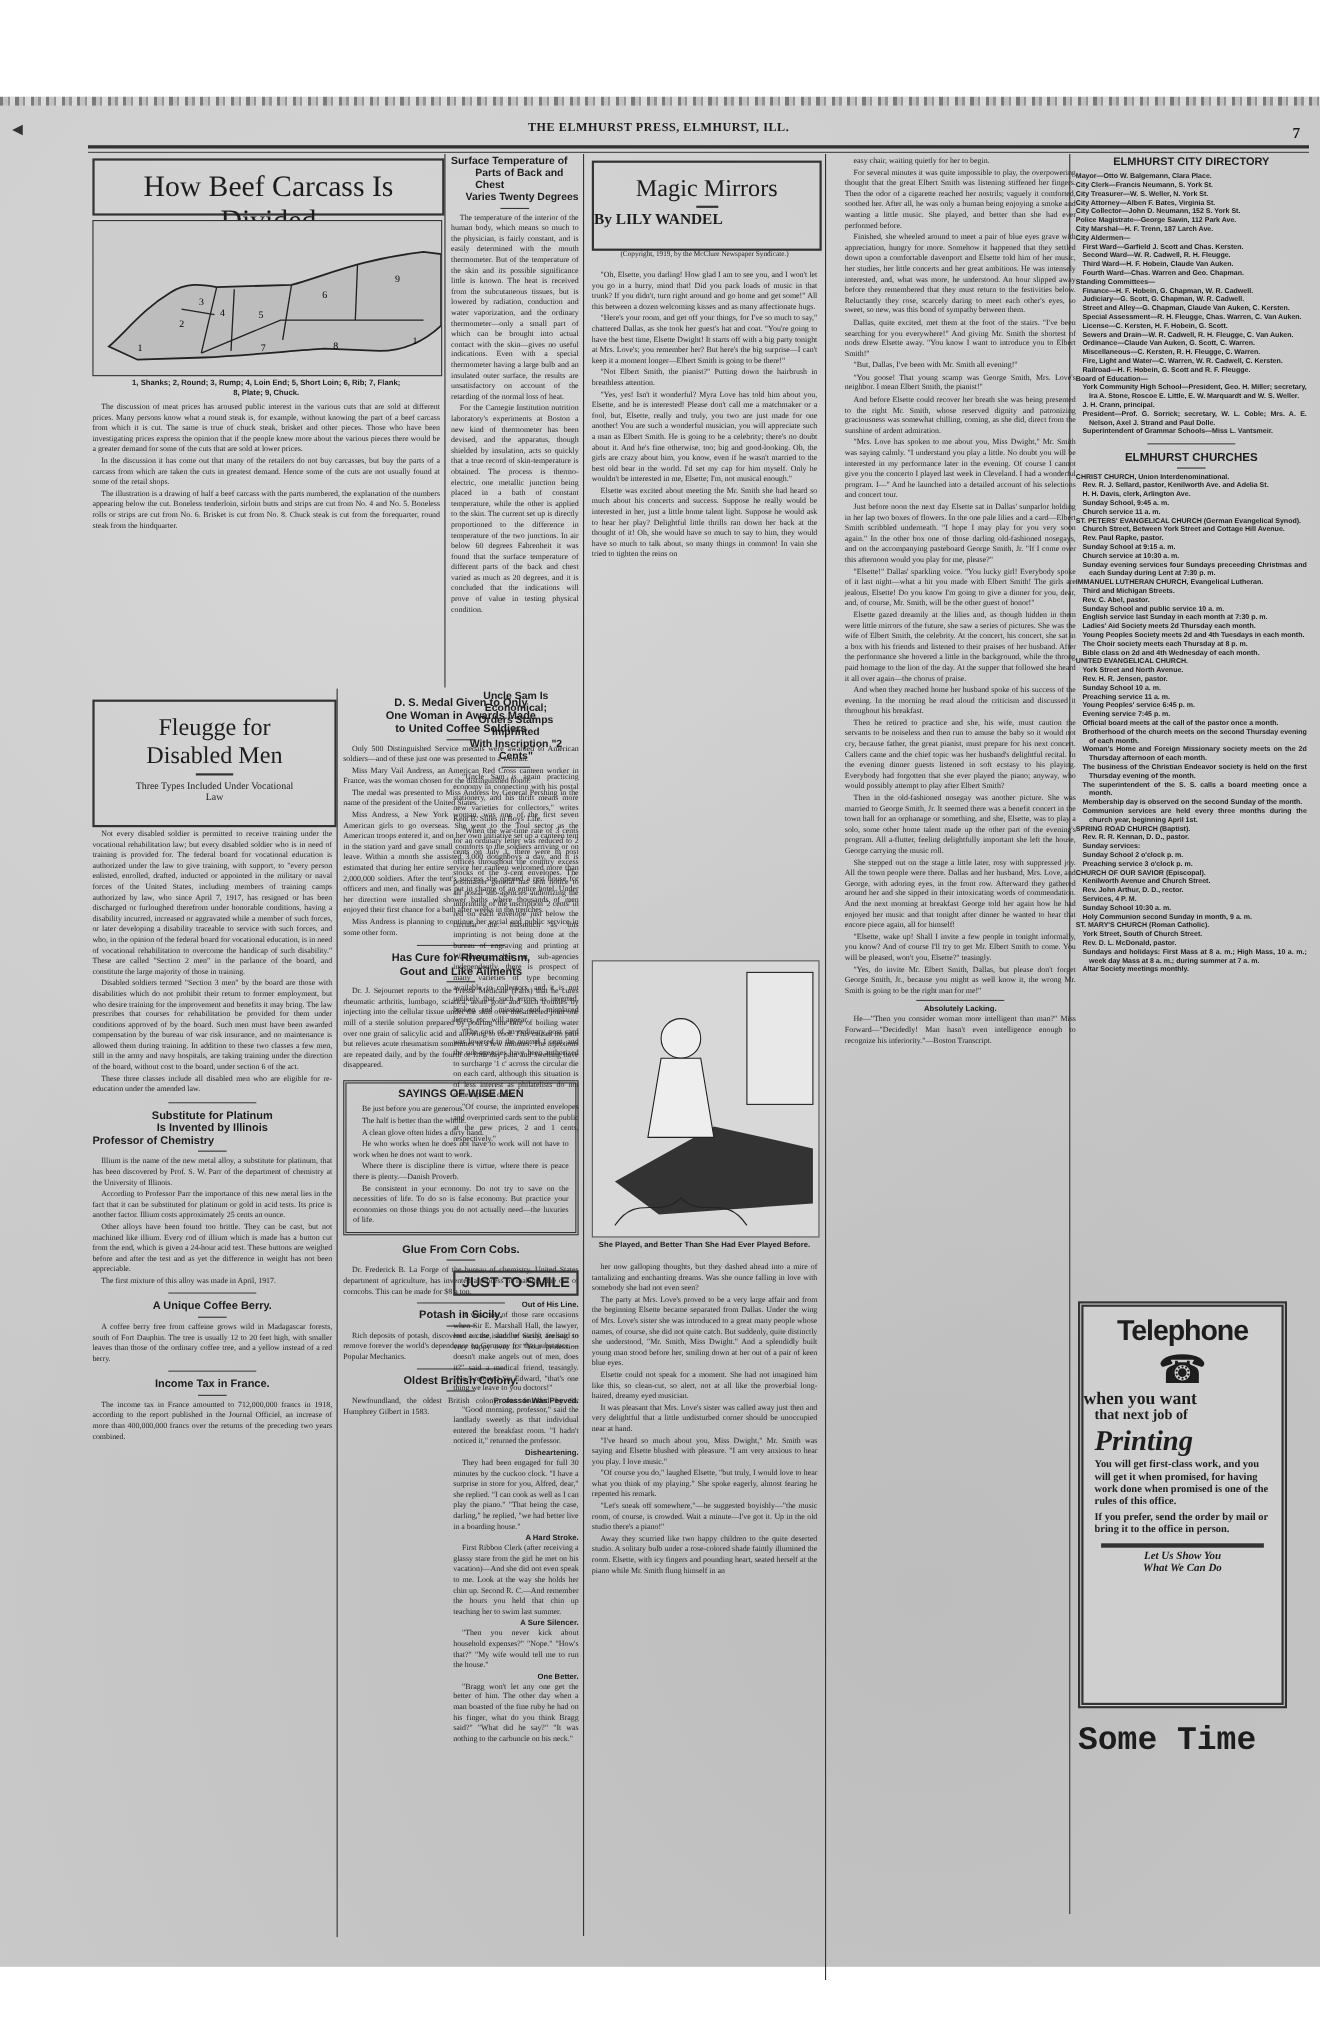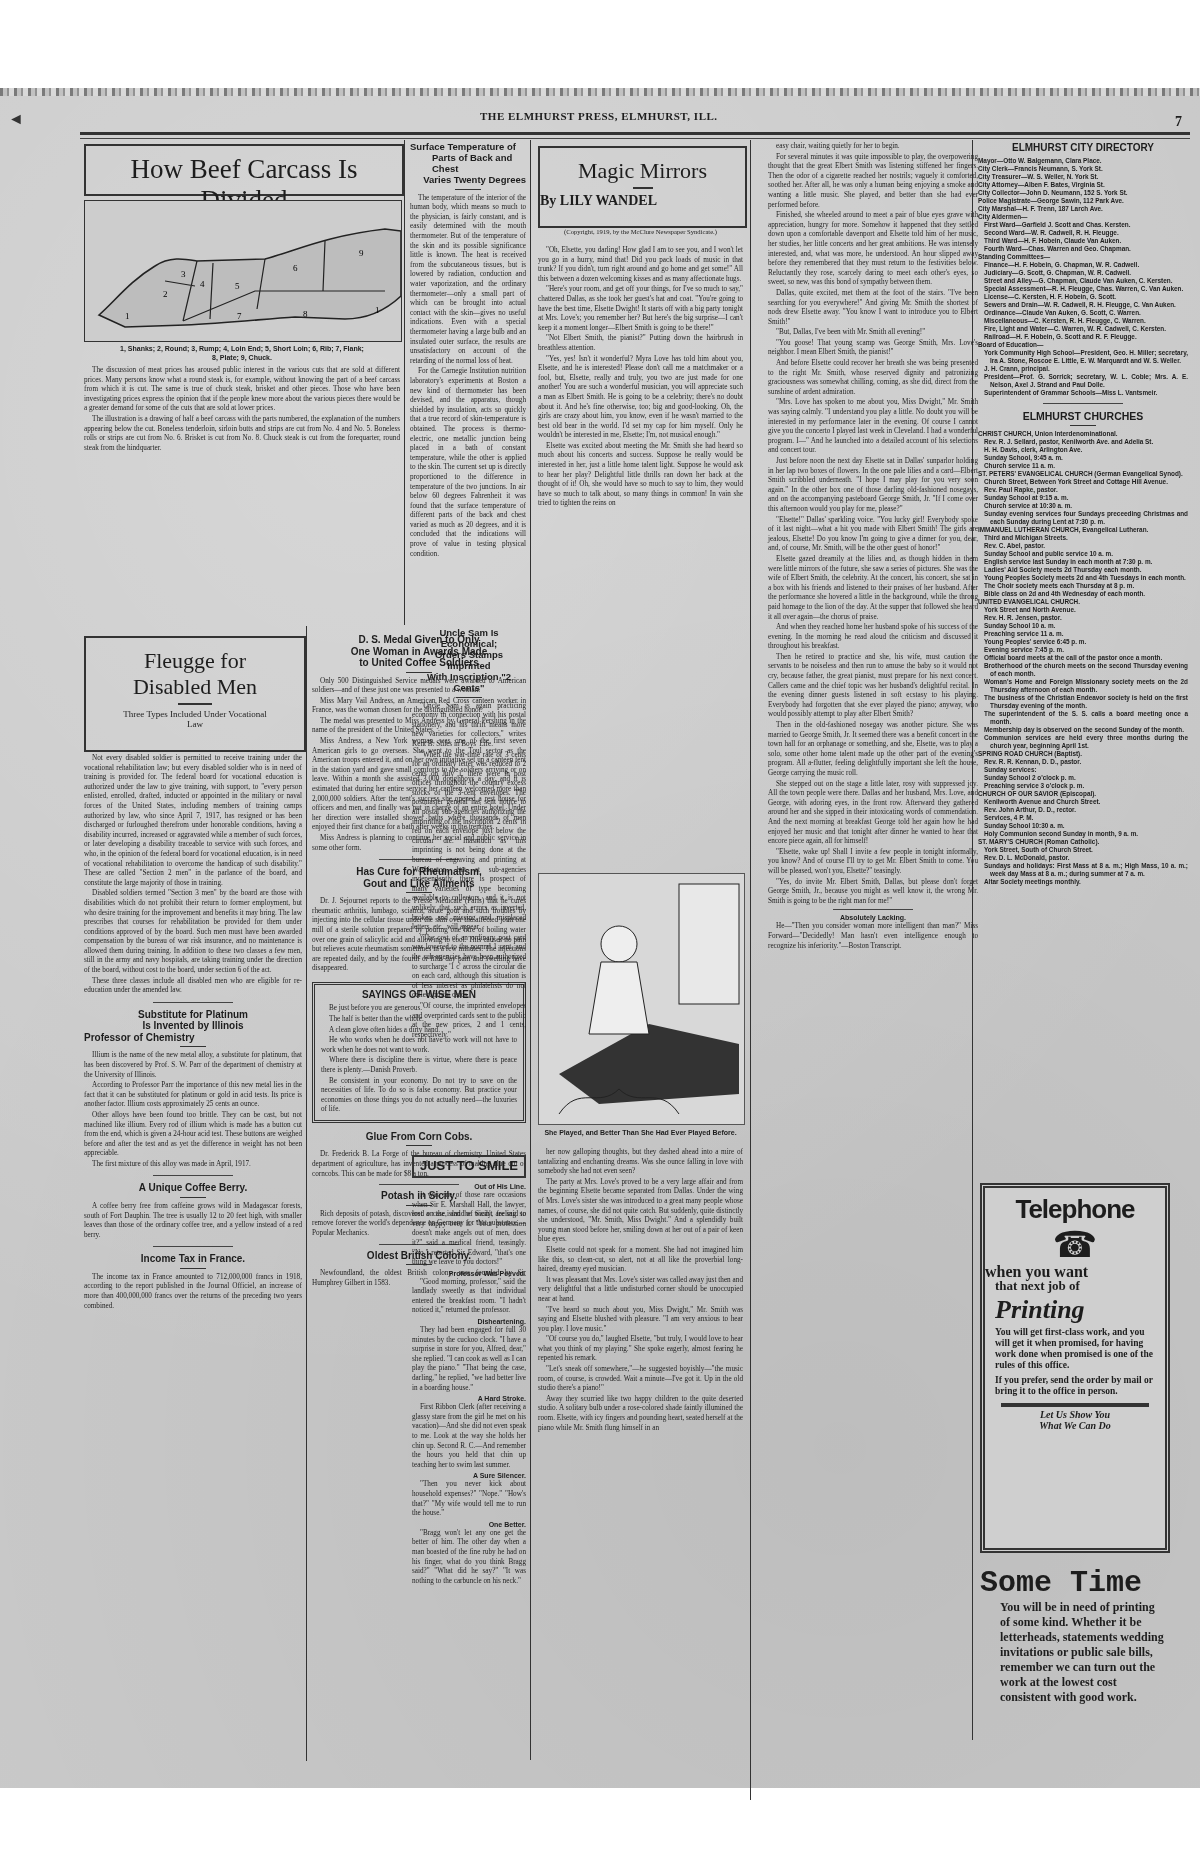--- a/index.html
+++ b/index.html
@@ -66,20 +66,21 @@
       <text x="274" y="55" font-size="9">9</text>
       <text x="290" y="112" font-size="9">1</text>
     </svg>
   </div>
   <div class="caption" style="position:absolute;left:84px;top:256px;width:316px;">
     <div>1, Shanks; 2, Round; 3, Rump; 4, Loin End; 5, Short Loin; 6, Rib; 7, Flank;</div>
     <div>8, Plate; 9, Chuck.</div>
   </div>
   <div class="col" style="left:84px;top:278px;width:316px;">
     <p>The discussion of meat prices has aroused public interest in the various cuts that are sold at different prices. Many persons know what a round steak is, for example, without knowing the part of a beef carcass from which it is cut. The same is true of chuck steak, brisket and other pieces. Those who have been investigating prices express the opinion that if the people knew more about the various pieces there would be a greater demand for some of the cuts that are sold at lower prices.</p>
+    <p>In the discussion it has come out that many of the retailers do not buy carcasses, but buy the parts of a carcass from which are taken the cuts in greatest demand. Hence some of the cuts are not usually found at some of the retail shops.</p>
     <p>The illustration is a drawing of half a beef carcass with the parts numbered, the explanation of the numbers appearing below the cut. Boneless tenderloin, sirloin butts and strips are cut from No. 4 and No. 5. Boneless rolls or strips are cut from No. 6. Brisket is cut from No. 8. Chuck steak is cut from the forequarter, round steak from the hindquarter.</p>
   </div>
 
   <div class="col" style="left:410px;top:54px;width:116px;">
     <div class="head" style="font-size:9.5px;text-align:left;">
       <div>Surface Temperature of</div>
       <div style="padding-left:22px;">Parts of Back and Chest</div>
       <div style="text-align:right;">Varies Twenty Degrees</div>
     </div>
     <div class="hsep"></div>
@@ -350,21 +351,20 @@
     <div style="font-size:9.5px;font-weight:bold;padding:4px 10px 0;line-height:11px;">If you prefer, send the order by mail or bring it to the office in person.</div>
     <div style="margin:6px 16px 2px;height:4px;background:#333;"></div>
     <div style="font-size:10px;font-weight:bold;font-style:italic;text-align:center;">
       <div>Let Us Show You</div>
       <div>What We Can Do</div>
     </div>
   </div>
 
   <div style="position:absolute;left:980px;top:1478px;width:185px;">
     <div style="font-size:30px;font-weight:bold;font-family:Liberation Mono, monospace;">Some Time</div>
-    <div style="font-size:12px;line-height:15px;font-weight:bold;padding-left:20px;">You will be in need of printing of some kind. Whether it be letterheads, statements wedding invitations or public sale bills, remember we can turn out the work at the lowest cost consistent with good work.</div>
   </div>
 </div>
 
 <div class="col" style="left:412px;top:1155px;width:114px;">
   <div style="border:2px solid #333;padding:2px;text-align:center;margin-bottom:4px;">
     <div class="head" style="font-size:13px;">JUST TO SMILE</div>
   </div>
   <div class="caption" style="text-align:right;">Out of His Line.</div>
   <p>It was one of those rare occasions when Sir E. Marshall Hall, the lawyer, lost a case, and he wasn't feeling so very happy over it. "Your profession doesn't make angels out of men, does it?" said a medical friend, teasingly. "No," retorted Sir Edward, "that's one thing we leave to you doctors!"</p>
   <div class="caption" style="text-align:right;">Professor Was Peeved.</div>

